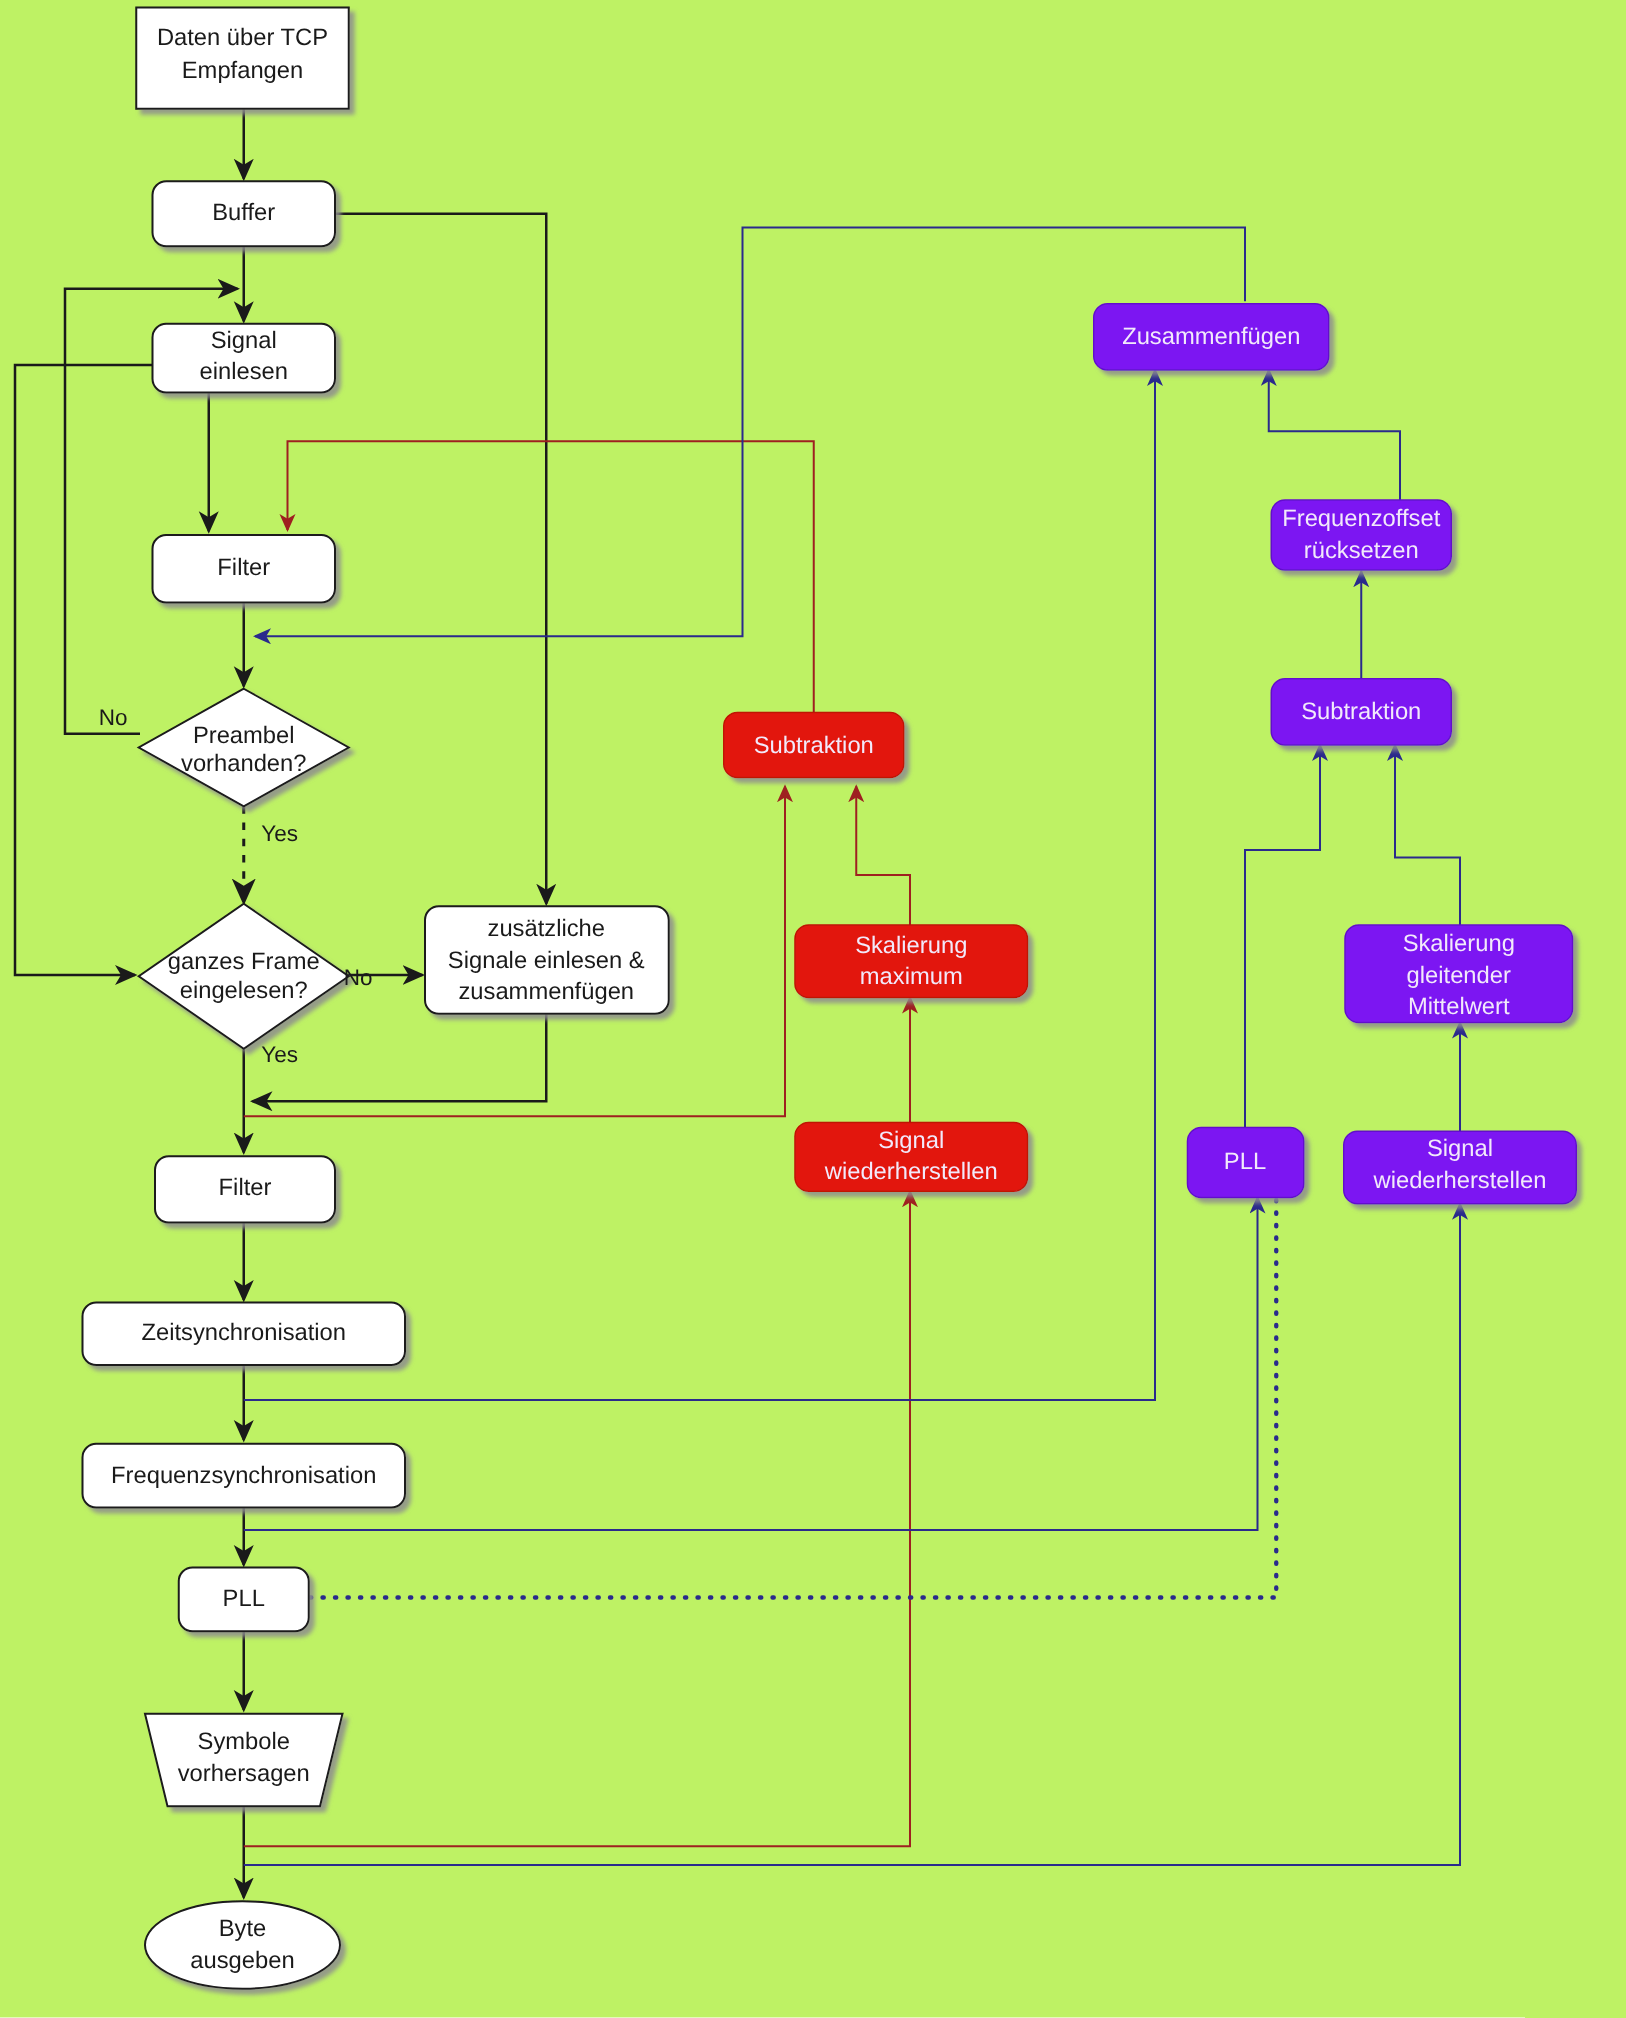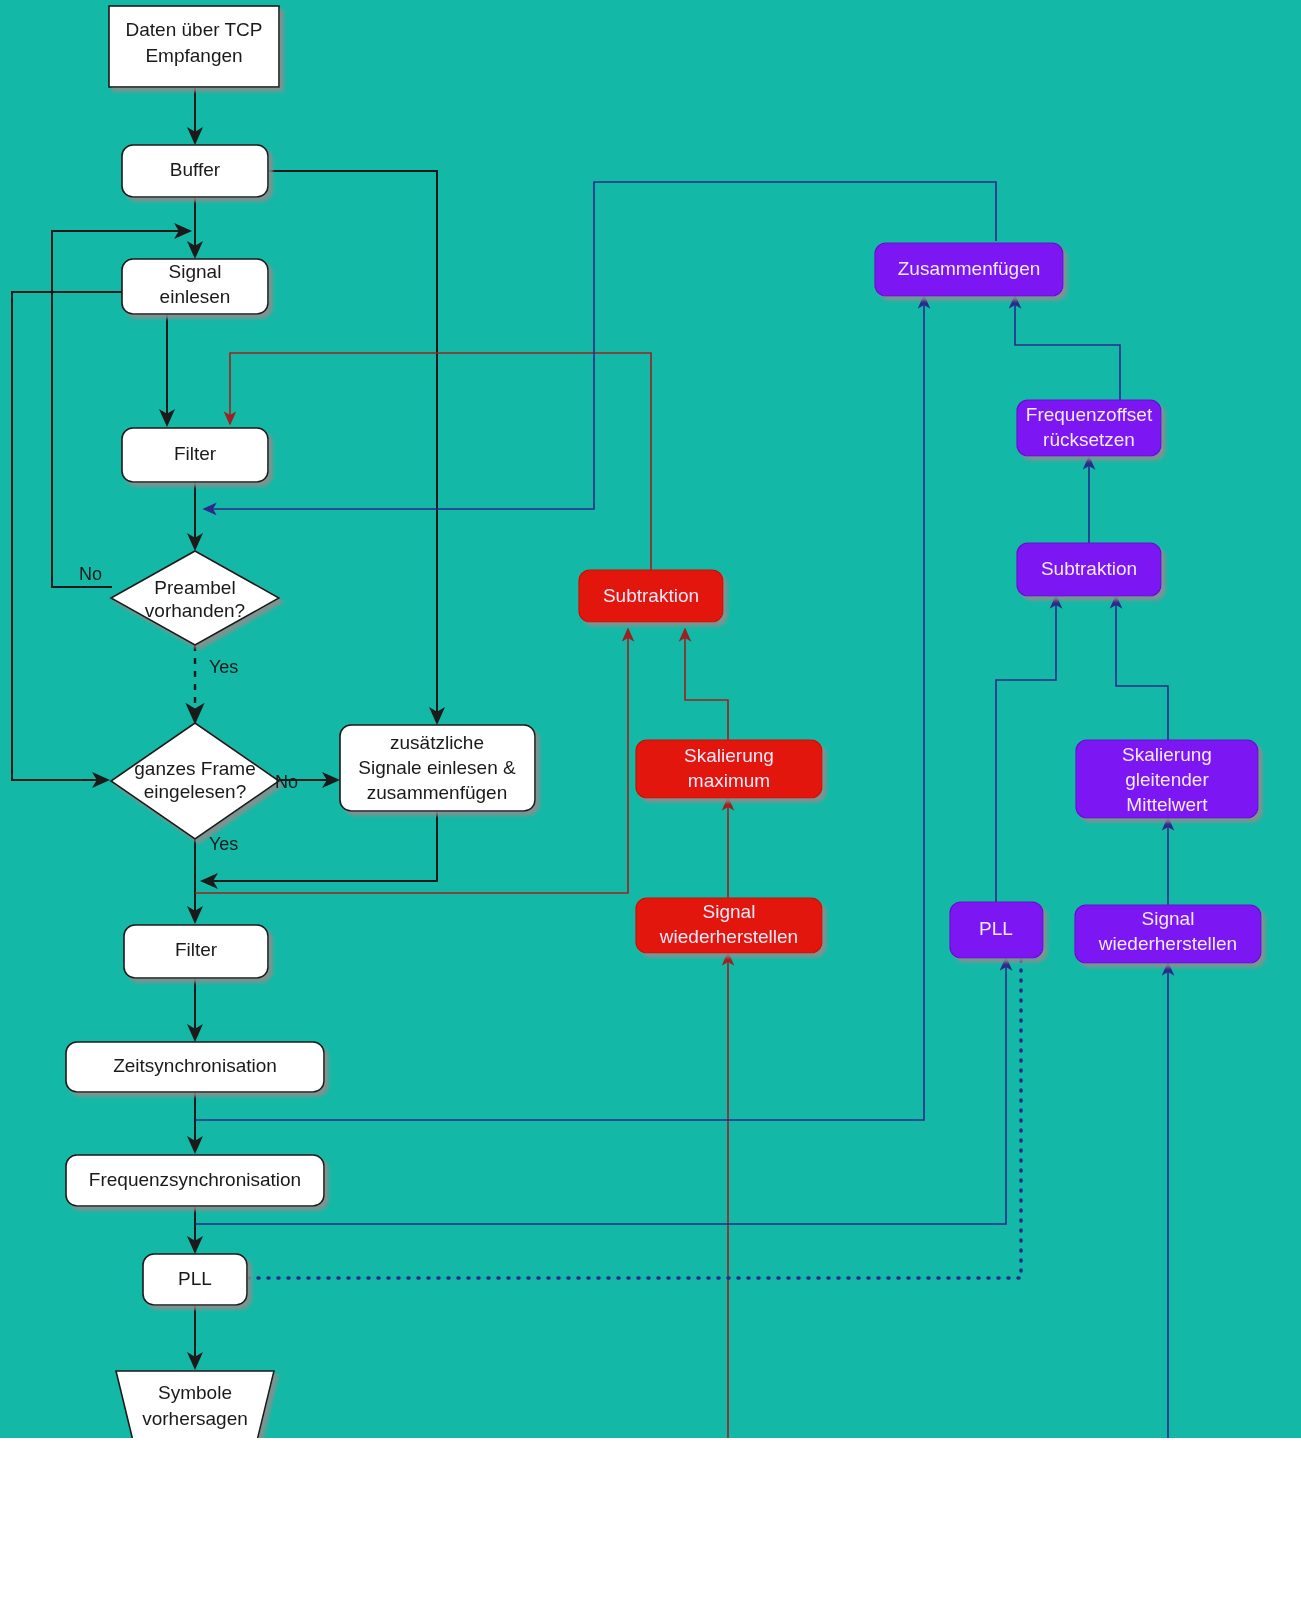--- a/index.html
+++ b/index.html
@@ -1,17 +1,17 @@
 <!DOCTYPE html>
 <html><head>
 <meta charset="utf-8">
 <style>
   html,body{margin:0;padding:0;background:#ffffff;}
   body{font-family:"Liberation Sans", sans-serif;}
-  #stage{position:relative;width:1301px;height:1438px;background:#14b8a6;overflow:hidden;}
+  #stage{position:relative;width:1301px;height:1614px;background:#bef264;overflow:hidden;}
   svg#diagram{position:absolute;left:0;top:0;width:1301px;height:1614px;}
   .nodetext{font-family:"Liberation Sans", sans-serif;font-size:19px;dominant-baseline:middle;text-anchor:middle;}
   .lbl-dark{fill:#1a1a1a;}
   .lbl-light{fill:#f2e9fb;}
   .edgelabel{font-family:"Liberation Sans", sans-serif;font-size:18px;fill:#1a1a1a;dominant-baseline:middle;}
   .shp{stroke:#1a1a1a;stroke-width:1.6px;fill:#ffffff;}
   .shp-red{fill:#e2190c;stroke:#c01206;stroke-width:1.2px;}
   .shp-purple{fill:#7b18f2;stroke:#6310cc;stroke-width:1.2px;}
   .ln{fill:none;stroke:#1a1a1a;stroke-width:2px;}
   .ln-red{fill:none;stroke:#9e2020;stroke-width:1.6px;}

